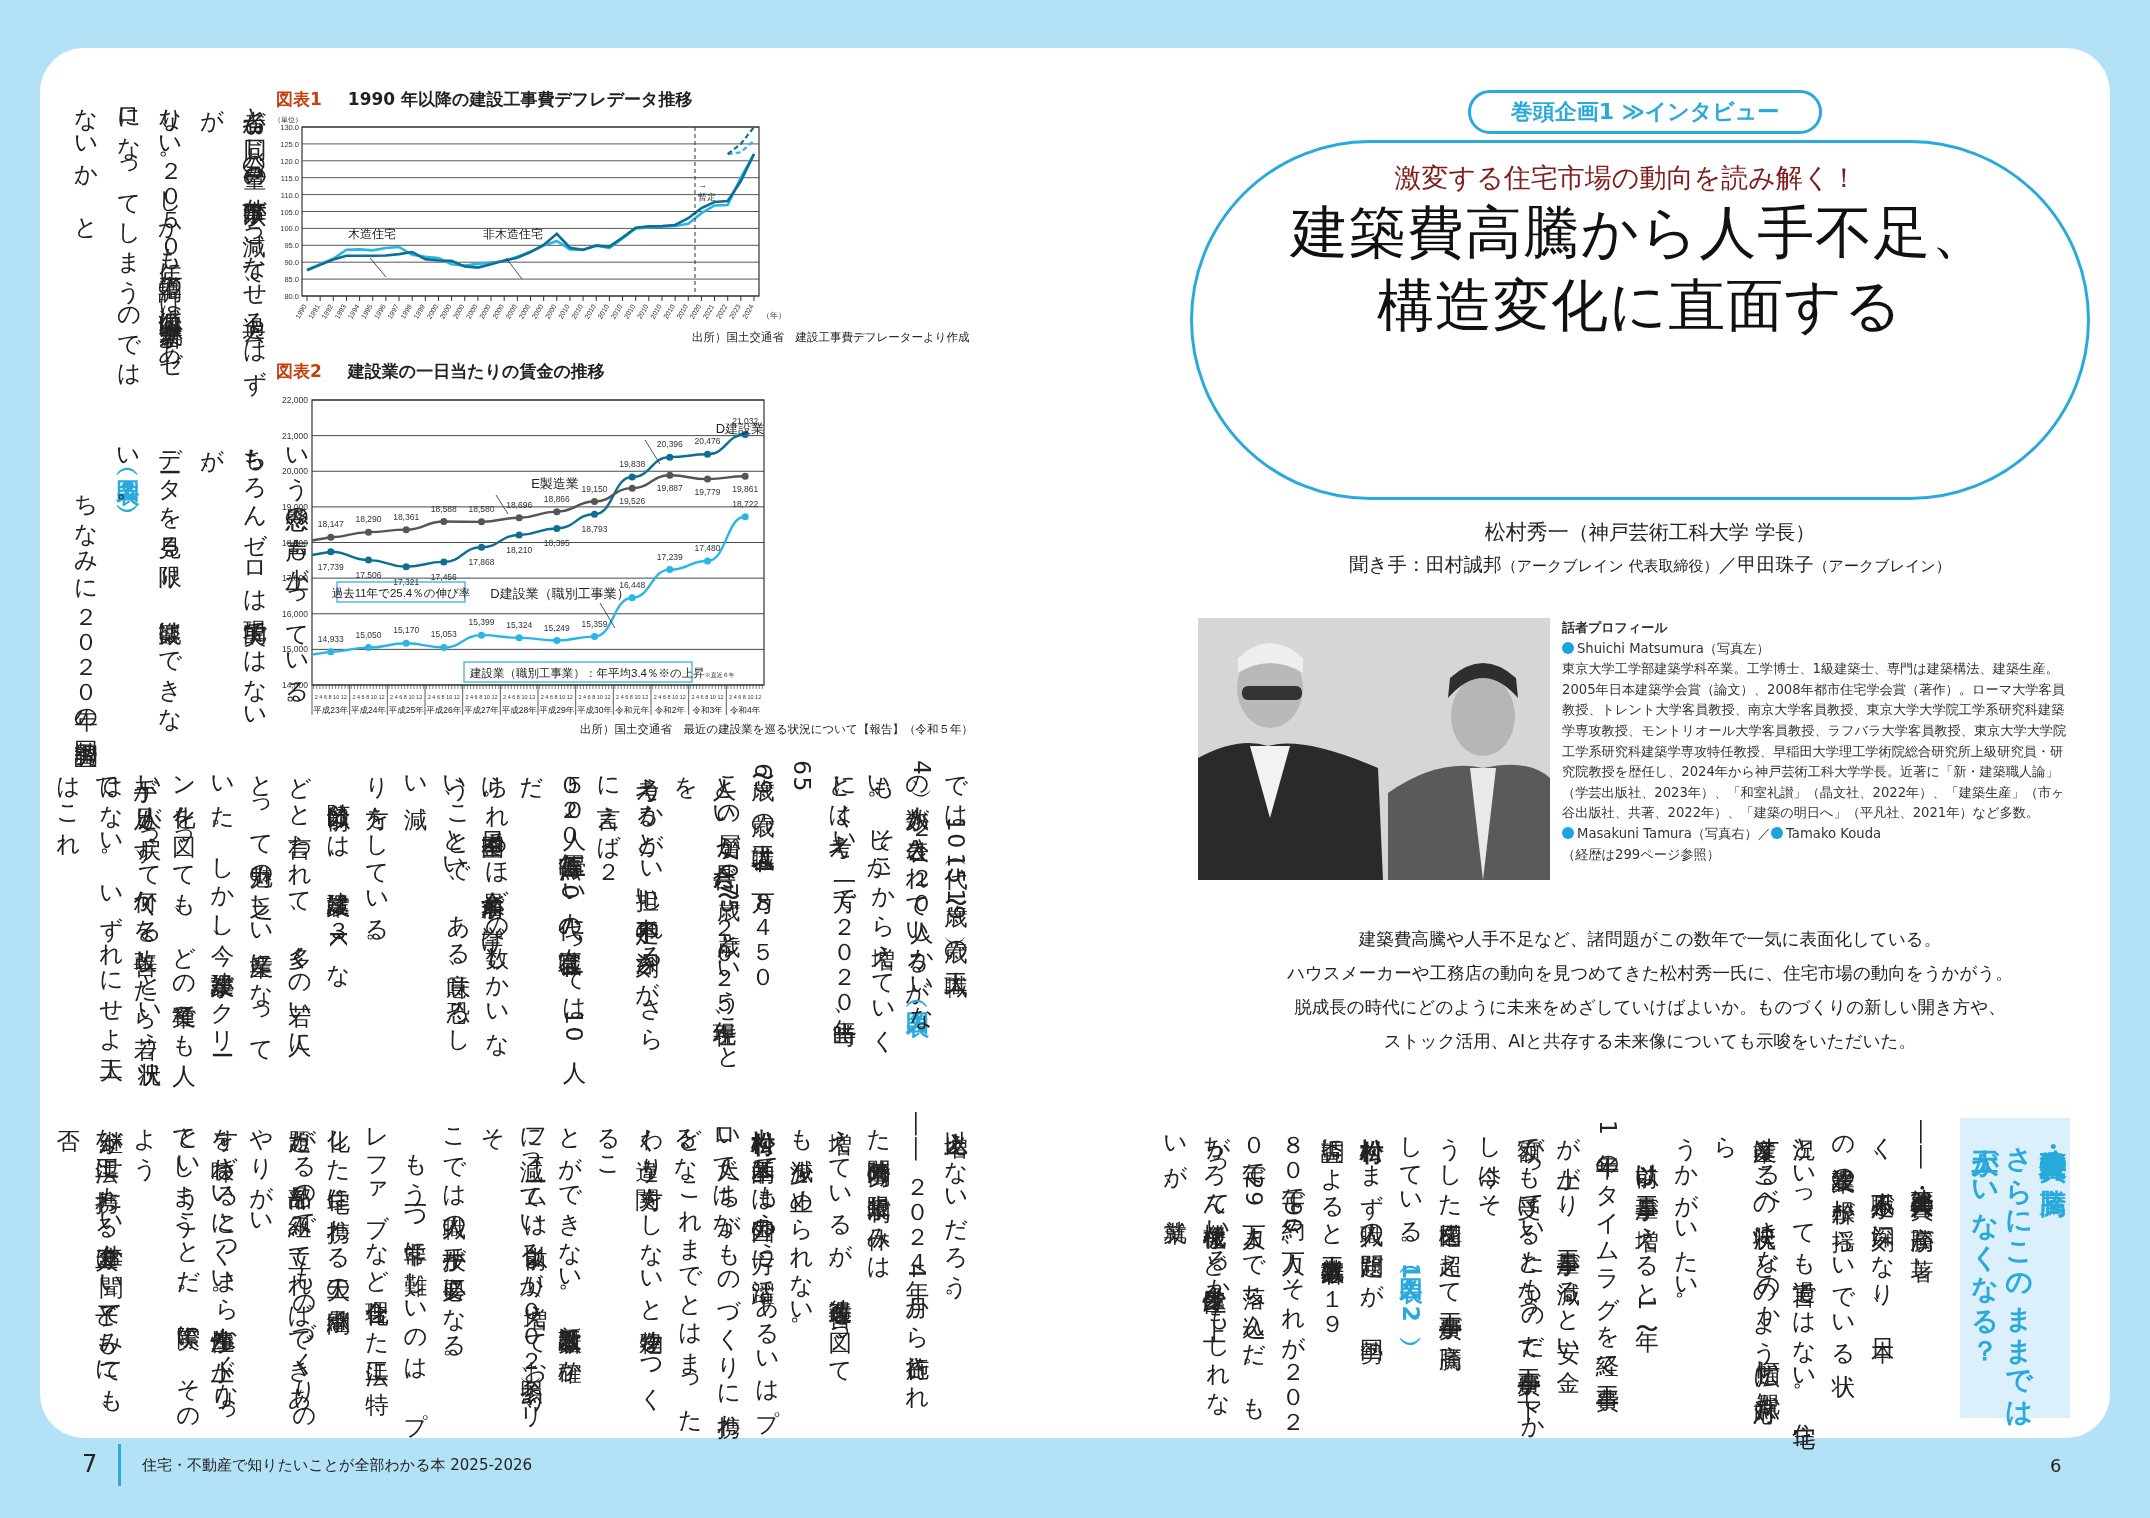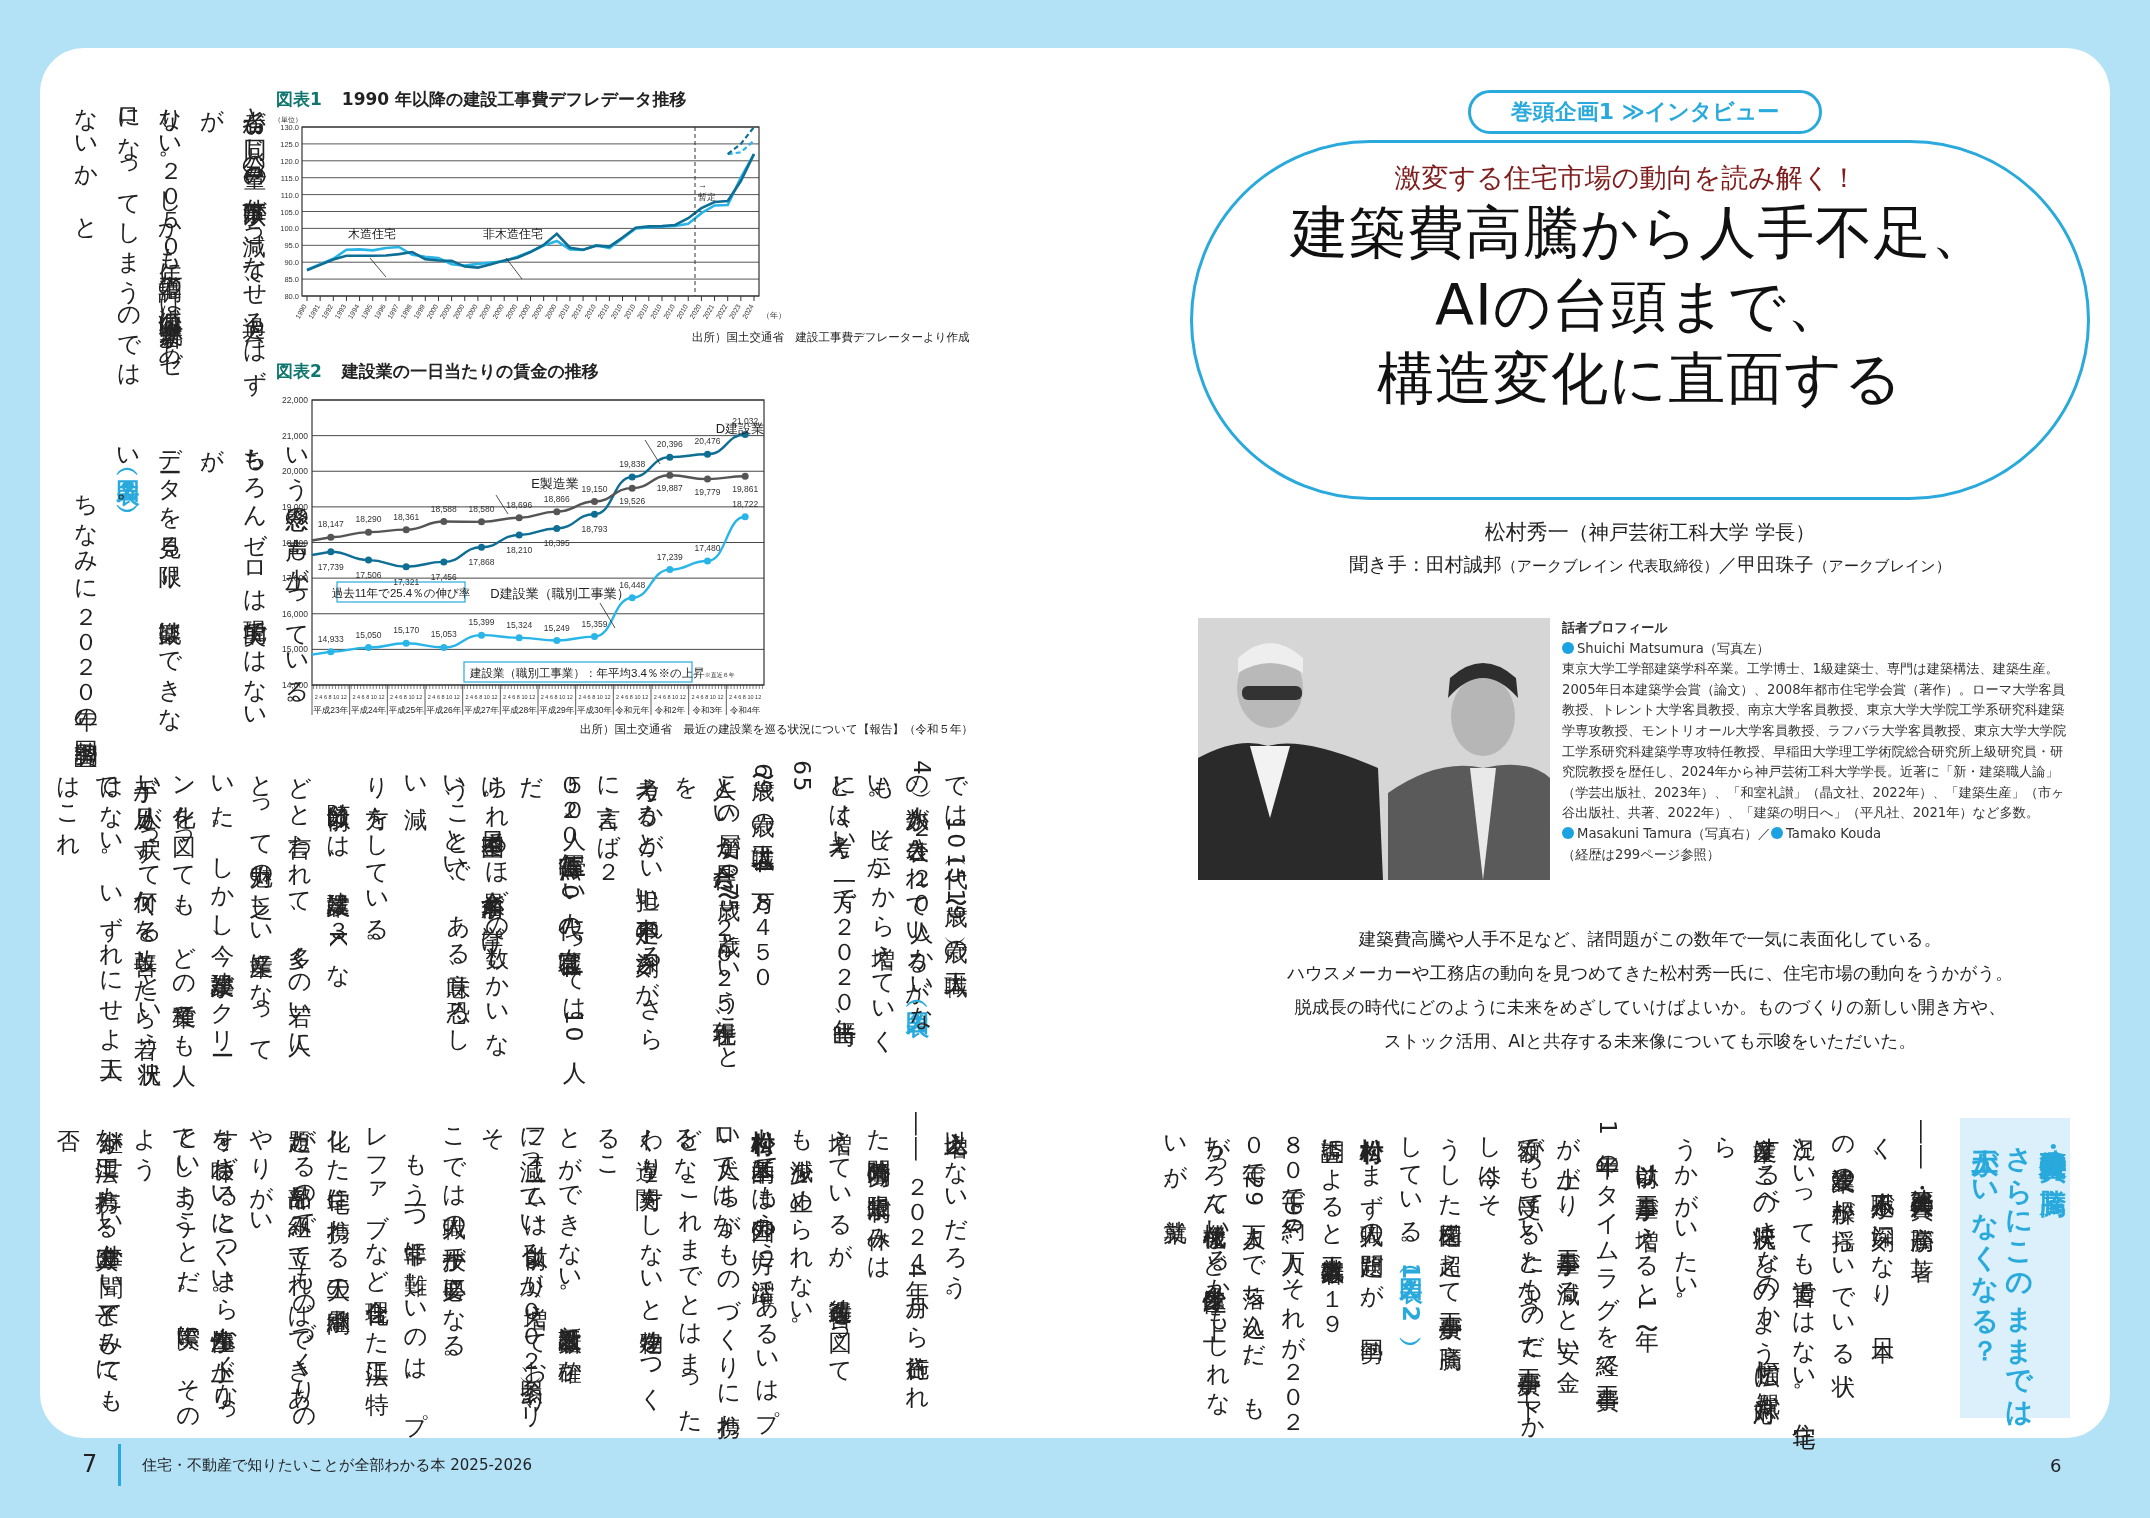--- a/index.html
+++ b/index.html
@@ -10,21 +10,21 @@
 .footer-title{position:absolute;left:142px;top:1456px;font-size:15px;color:#222}
 .footer-right{position:absolute;left:2050px;top:1455px;font-size:18px;color:#222}
 
 
 .vt{position:absolute;writing-mode:vertical-rl;font-size:23.5px;line-height:43px;letter-spacing:1.5px;color:#222;white-space:pre-wrap}
 .vt .ref{color:#29a9dc;font-weight:bold}
 .vt b{font-weight:bold}
 
 
 .chart-title{position:absolute;font-size:17px;font-weight:bold;color:#222}
-.chart-title .no{color:#0f766e;margin-right:20px}
+.chart-title .no{color:#c2410c;margin-right:26px}
 .src{position:absolute;font-size:11.5px;color:#222}
 svg text{font-family:"Liberation Sans",sans-serif}
 
 
 .kicker{position:absolute;left:1468px;top:90px;width:354px;height:44px;border:3px solid #29a9dc;border-radius:24px;color:#29a9dc;font-weight:bold;font-size:22px;text-align:center;line-height:38px}
 .hero{position:absolute;left:1190px;top:140px;width:900px;height:360px;border:3px solid #29a9dc;border-radius:180px/180px}
 .hero-mask{position:absolute;height:10px;background:#fff}
 .subhead{position:absolute;left:1176px;top:160px;width:900px;text-align:center;font-size:27px;color:#7f1d1d}
 .headline{position:absolute;left:1190px;top:196px;width:900px;text-align:center;font-size:57px;font-weight:normal;line-height:73px;color:#111;letter-spacing:1px}
 .byline1{position:absolute;left:1300px;top:518px;width:700px;text-align:center;font-size:21px}
@@ -525,21 +525,20 @@
 
 <div class="kicker">巻頭企画1 ≫インタビュー</div>
 <div class="hero"></div>
 <div class="hero-mask" style="left:1318px;top:136px;width:8px"></div>
 <div class="hero-mask" style="left:1958px;top:136px;width:8px"></div>
 <div class="hero-mask" style="left:1318px;top:494px;width:8px"></div>
 <div class="hero-mask" style="left:1958px;top:494px;width:8px"></div>
 <div class="subhead">激変する住宅市場の動向を読み解く！</div>
 <div class="headline">
   <div>建築費高騰から人手不足、</div>
-  <div>AIの台頭まで、</div>
   <div>構造変化に直面する</div>
 </div>
 
 <div class="byline1"><span>松村秀一</span><small>（神戸芸術工科大学 学長）</small></div>
 <div class="byline2"><span>聞き手：田村誠邦</span><small>（アークブレイン 代表取締役）</small><span>／甲田珠子</span><small>（アークブレイン）</small></div>
 
 <div class="photo">
   <svg width="352" height="262" viewBox="0 0 352 262">
     <rect width="352" height="262" fill="#d6d6d6"></rect>
     <ellipse cx="72" cy="70" rx="33" ry="40" fill="#b9b9b9"></ellipse>

